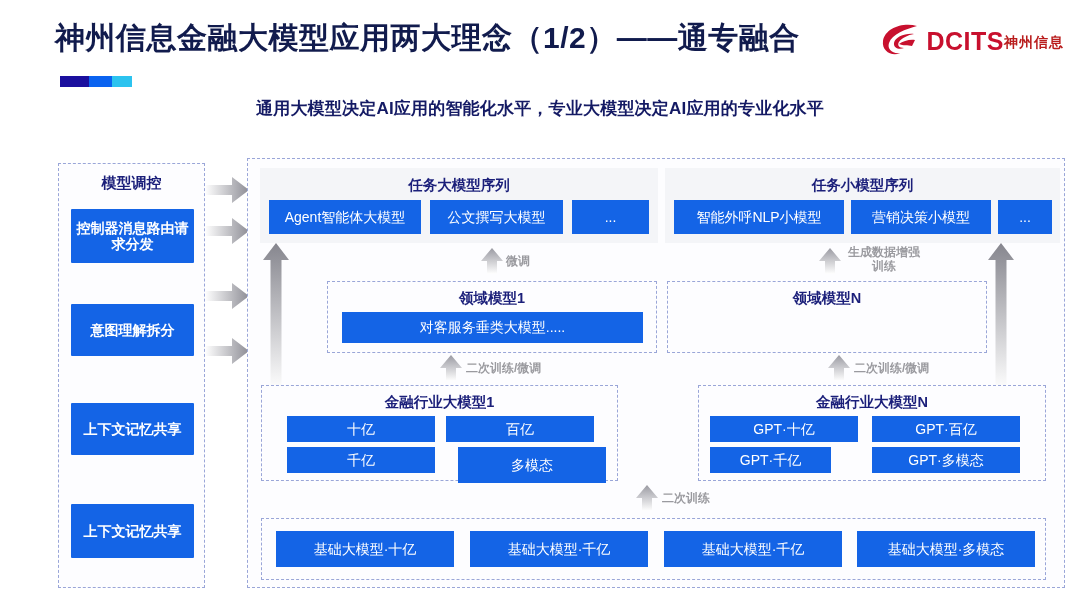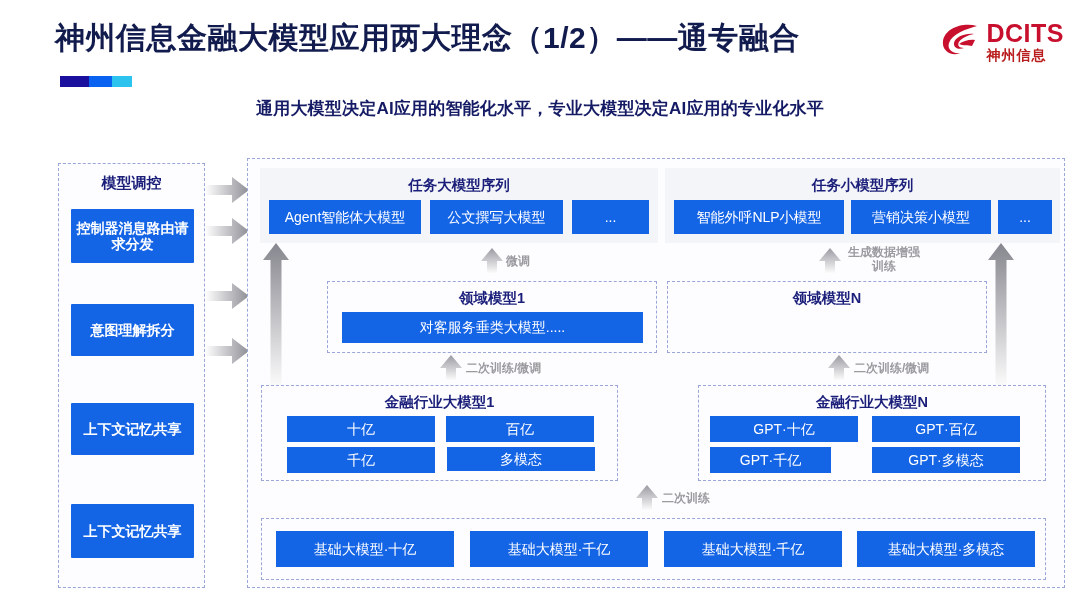--- a/index.html
+++ b/index.html
@@ -29,21 +29,21 @@
   .subtitle {
     position: absolute; left: 0; right: 0; top: 97px;
     text-align: center;
     font-size: 17px; font-weight: bold; color: #141a64;
     letter-spacing: 0.2px;
   }
 
   
   .logo { position: absolute; right: 16px; top: 20px; display: flex; align-items: center; gap: 6px; }
   .logo-mark { width: 40px; height: 42px; }
-  .logo-text { display: flex; flex-direction: column; line-height: 1; }
+  .logo-text { display: flex; flex-direction: row; line-height: 1; align-items: center; }
   .logo-en { font-size: 25px; font-weight: bold; color: #c8102e; letter-spacing: 0.5px; }
   .logo-cn { font-size: 14px; font-weight: bold; color: #b91c1c; letter-spacing: 1px; margin-top: 2px; }
 
   
   .dashed { border: 1px dashed #9aa6d8; background: #fdfdff; position: absolute; }
   .panel-grey { background: #f4f5f8; position: absolute; }
   .blue-box {
     background: #1464e6; color: #ffffff; display: flex; align-items: center;
     justify-content: center; text-align: center; font-size: 14px;
     line-height: 1.15; position: absolute; padding: 2px 4px;
@@ -186,21 +186,21 @@
   <svg class="arrow-up-sm" style="left:828px;top:355px;" viewBox="0 0 22 26">
     <path d="M11 0 L22 13 L16 13 L16 26 L6 26 L6 13 L0 13 Z" fill="url(#gu2)"></path>
   </svg>
   <div class="flow-label" style="left:854px;top:362px;">二次训练/微调</div>
 
   <div class="dashed" style="left:261px;top:385px;width:357px;height:96px;">
     <div class="grp-title" style="top:7px;">金融行业大模型1</div>
     <div class="blue-box" style="left:25px;top:30px;width:148px;height:26px;">十亿</div>
     <div class="blue-box" style="left:184px;top:30px;width:148px;height:26px;">百亿</div>
     <div class="blue-box" style="left:25px;top:61px;width:148px;height:26px;">千亿</div>
-    <div class="blue-box" style="left:185px;top:61px;width:148px;height:24px;">多模态</div>
+    <div class="blue-box" style="left:196px;top:61px;width:148px;height:36px;">多模态</div>
   </div>
 
   <div class="dashed" style="left:698px;top:385px;width:348px;height:96px;">
     <div class="grp-title" style="top:7px;">金融行业大模型N</div>
     <div class="blue-box" style="left:11px;top:30px;width:148px;height:26px;">GPT·十亿</div>
     <div class="blue-box" style="left:173px;top:30px;width:148px;height:26px;">GPT·百亿</div>
     <div class="blue-box" style="left:11px;top:61px;width:121px;height:26px;">GPT·千亿</div>
     <div class="blue-box" style="left:173px;top:61px;width:148px;height:26px;">GPT·多模态</div>
   </div>
 

